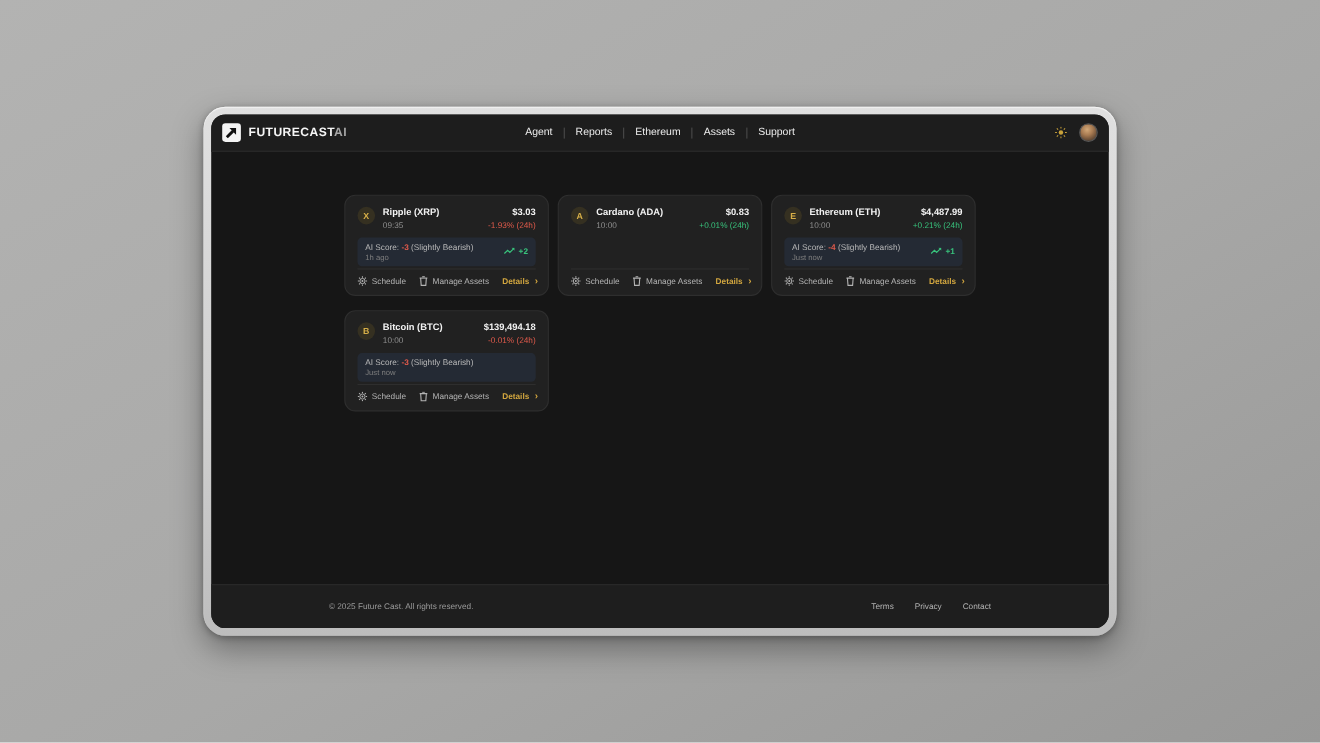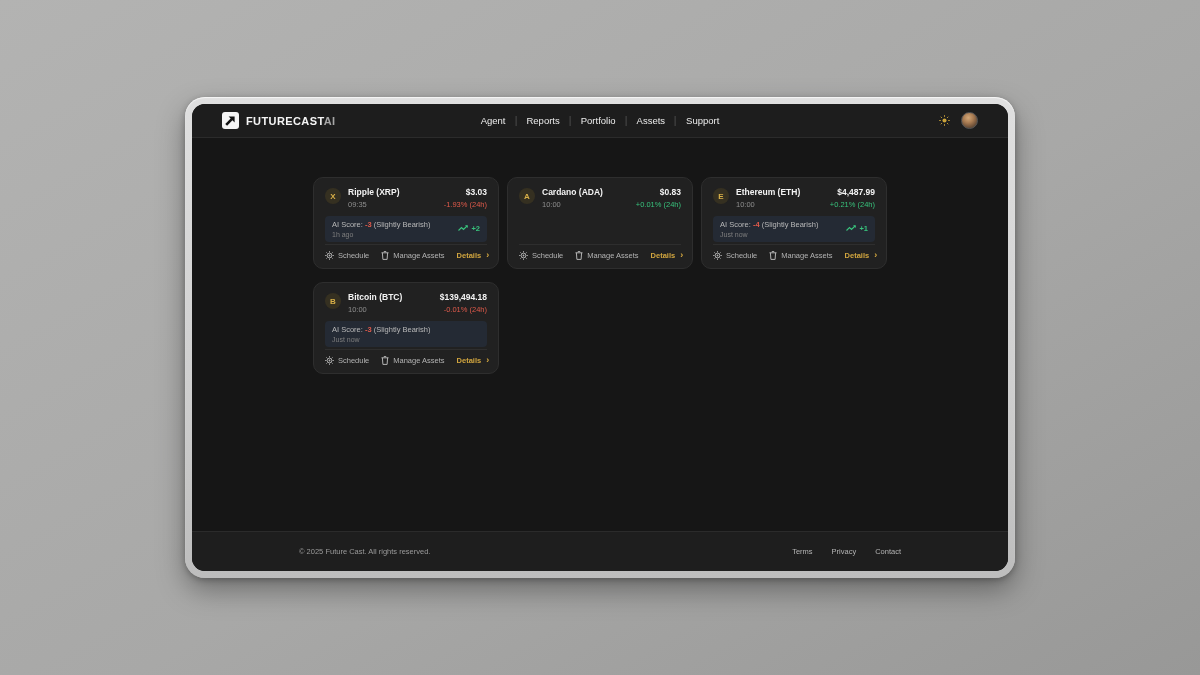--- a/index.html
+++ b/index.html
@@ -18,21 +18,21 @@
     box-shadow: 0 12px 28px rgba(0,0,0,.35), 0 2px 6px rgba(0,0,0,.25), inset 0 1px 1px rgba(255,255,255,.7);
   }
   .screen {
     width:100%; height:100%; background:#161616; border-radius:13px;
     overflow:hidden; display:flex; flex-direction:column;
   }
 
   
   .topbar {
     flex:0 0 34px; background:#1d1d1d; border-bottom:1px solid #2b2b2b;
-    display:flex; align-items:center; padding:0 30px; position:relative;gap:20px;
+    display:flex; align-items:center; padding:0 10px; position:relative;gap:20px;
   }
   .brand { display:flex; align-items:center; gap:7px; }
   .logo {
     width:17px; height:17px; background:#f4f4f4; border-radius:3px;
     display:flex; align-items:center; justify-content:center; flex:0 0 auto;
   }
   .brand-text { font-size:11px; font-weight:bold; letter-spacing:.4px; color:#f5f5f5; }
   .brand-text .suffix { color:#a6a6a6; }
 
   .nav {
@@ -122,21 +122,21 @@
           </svg>
         </span>
         <span class="brand-text"><span>FUTURECAST</span><span class="suffix">AI</span></span>
       </div>
 
       <div class="nav">
         <span class="nav-item">Agent</span>
         <span class="nav-sep"></span>
         <span class="nav-item">Reports</span>
         <span class="nav-sep"></span>
-        <span class="nav-item">Portfolio</span>
+        <span class="nav-item">Ethereum</span>
         <span class="nav-sep"></span>
         <span class="nav-item">Assets</span>
         <span class="nav-sep"></span>
         <span class="nav-item">Support</span>
       </div>
 
       <div class="top-actions">
         <span class="sun-btn">
           <svg width="11" height="11" viewBox="0 0 12 12">
             <circle cx="6" cy="6" r="2.2" fill="#c9a23a"></circle>

